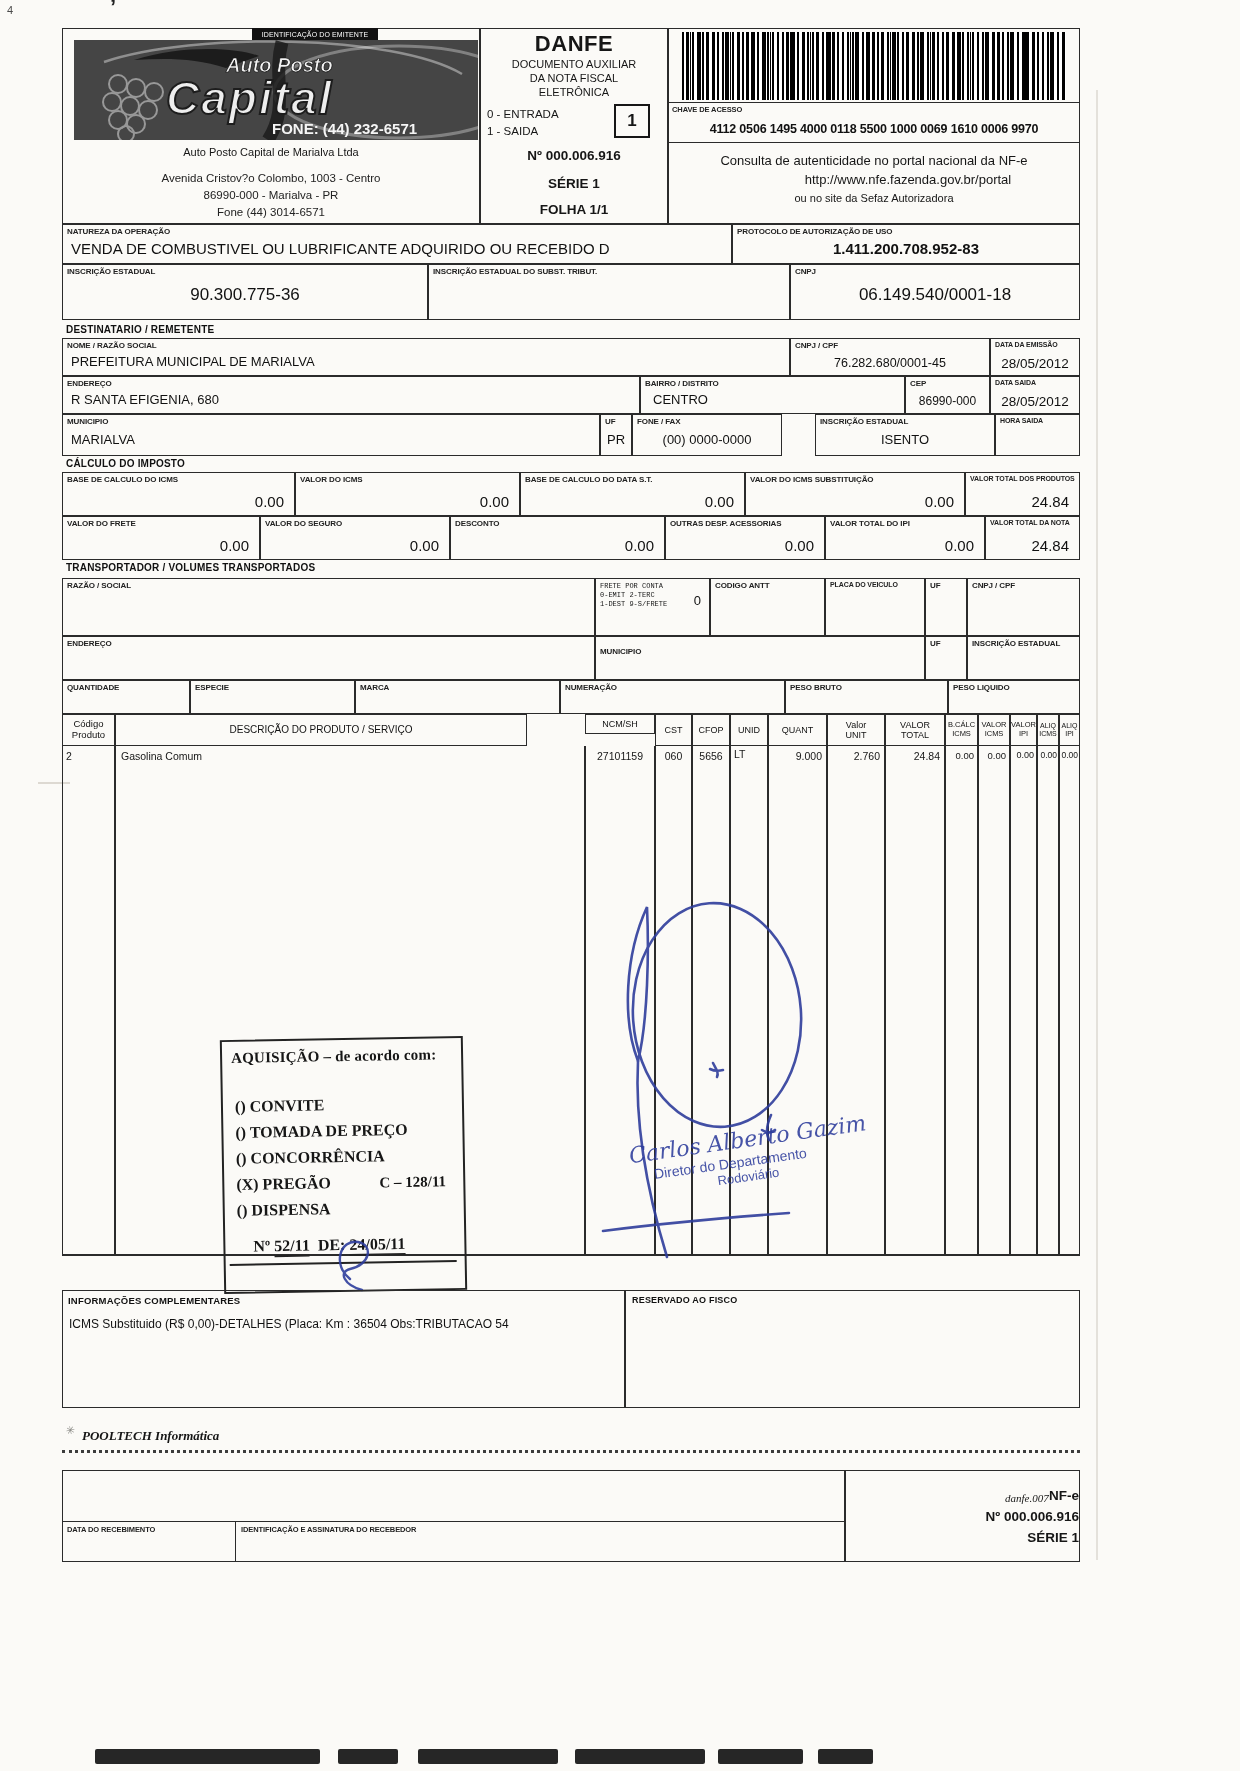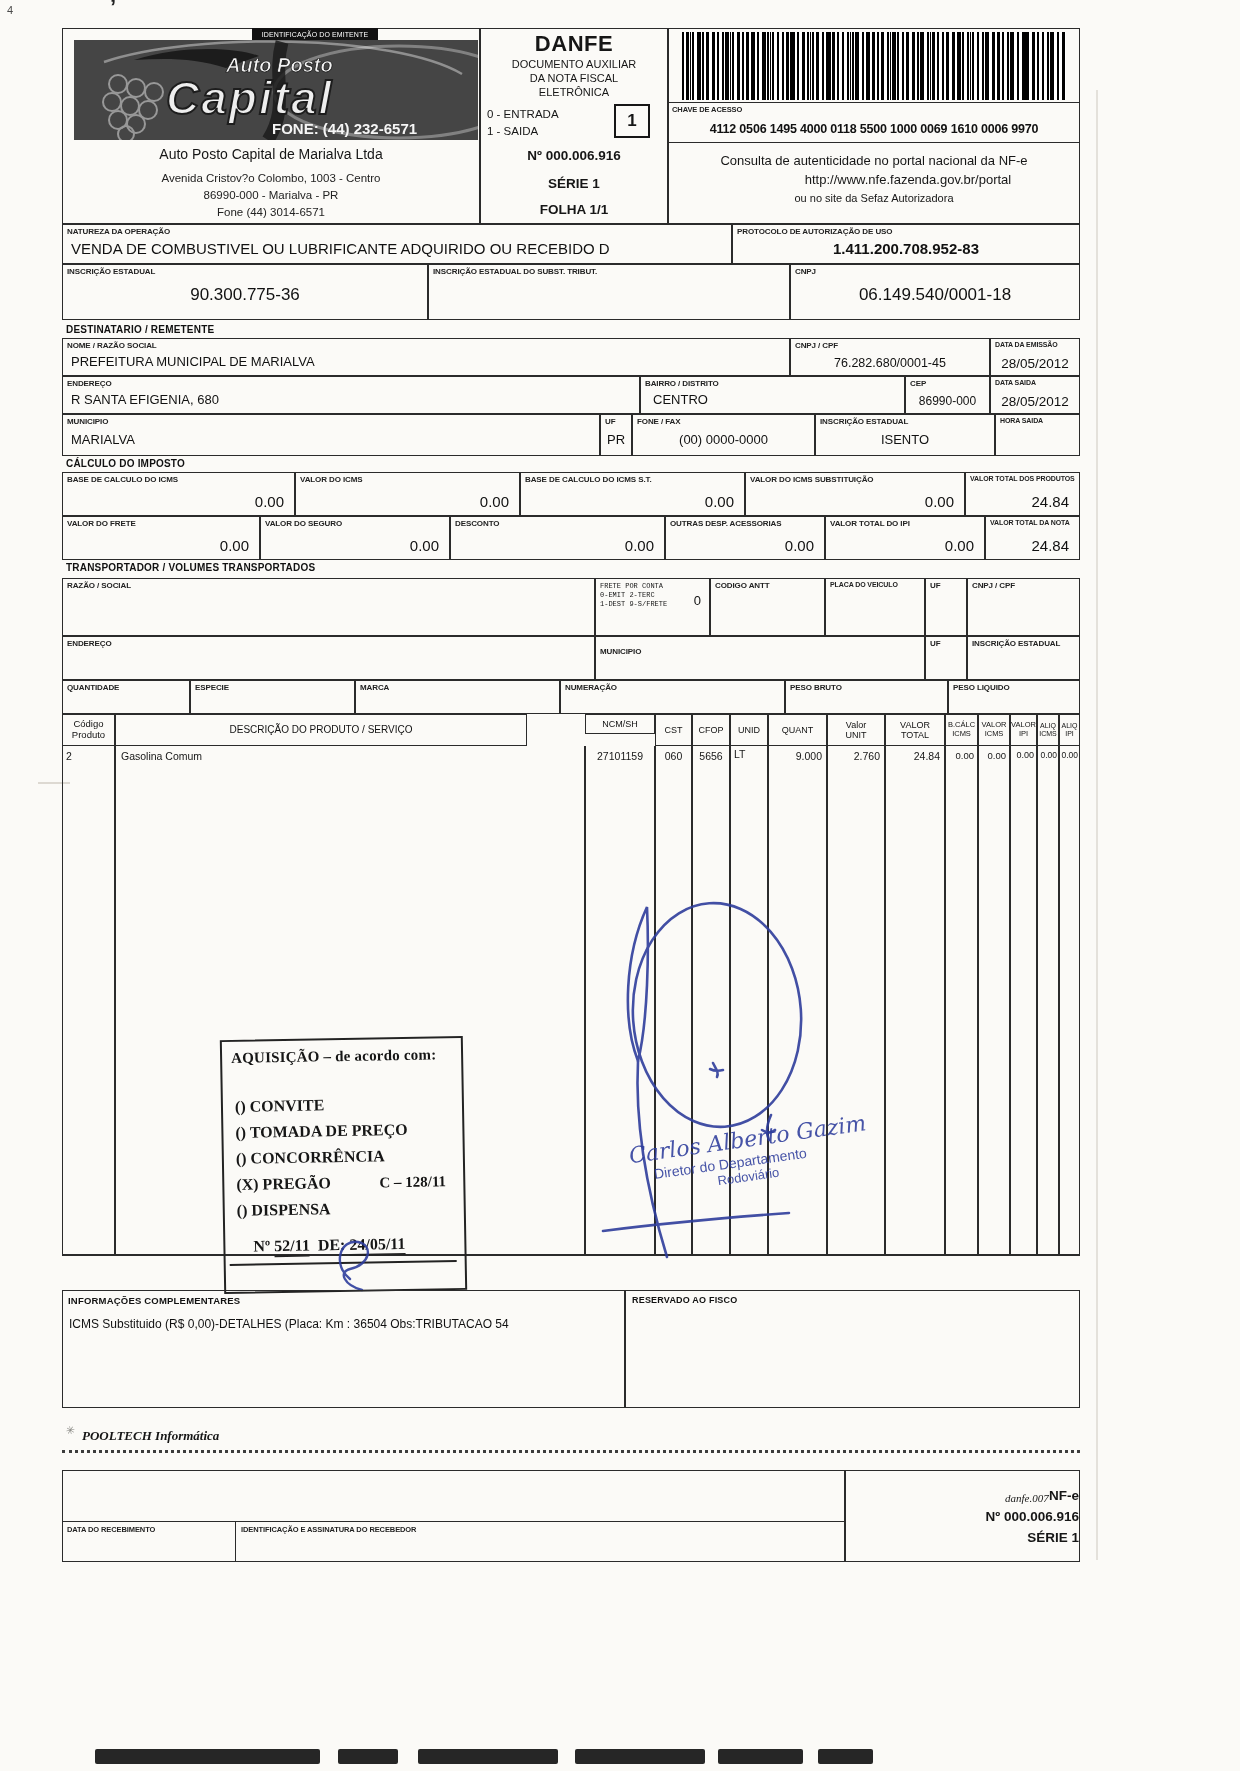--- a/index.html
+++ b/index.html
@@ -72,21 +72,21 @@
         <circle cx="74" cy="70" r="9"></circle>
       <circle cx="44" cy="80" r="9"></circle>
         <circle cx="62" cy="84" r="9"></circle>
         <circle cx="52" cy="94" r="8"></circle>
     </g>
     <text x="152" y="32" font-family="Liberation Sans, sans-serif" font-size="20" font-style="italic" font-weight="700" fill="#f2f2f2" stroke="#111" stroke-width="0.7">Auto Posto</text>
     <text x="92" y="74" font-family="Liberation Sans, sans-serif" font-size="46" font-style="italic" font-weight="700" letter-spacing="2" fill="#eeeeee" stroke="#1d1d1d" stroke-width="2">Capital</text>
     <text x="198" y="94" font-family="Liberation Sans, sans-serif" font-size="15" font-weight="700" fill="#f5f5f5">FONE: (44) 232-6571</text>
   </svg>
 
-  <div class="abs" style="left:62px;top:146px;width:418px;text-align:center;font-size:14px;">Auto Posto Capital de Marialva Ltda</div>
+  <div class="abs" style="left:62px;top:146px;width:418px;text-align:center;font-size:11px;">Auto Posto Capital de Marialva Ltda</div>
   <div class="abs" style="left:62px;top:172px;width:418px;text-align:center;font-size:11.5px;color:#222;">Avenida Cristov?o Colombo, 1003 - Centro</div>
   <div class="abs" style="left:62px;top:189px;width:418px;text-align:center;font-size:11.5px;color:#222;">86990-000 - Marialva - PR</div>
   <div class="abs" style="left:62px;top:206px;width:418px;text-align:center;font-size:11.5px;color:#222;">Fone (44) 3014-6571</div>
 
   <div class="cell" style="left:480px;top:28px;width:188px;height:196px;"></div>
   <div class="abs" style="left:480px;top:31px;width:188px;text-align:center;font-size:22px;font-weight:700;letter-spacing:.5px;">DANFE</div>
   <div class="abs" style="left:480px;top:57px;width:188px;text-align:center;font-size:11px;line-height:14px;">DOCUMENTO AUXILIAR</div>
   <div class="abs" style="left:480px;top:71px;width:188px;text-align:center;font-size:11px;line-height:14px;">DA NOTA FISCAL</div>
   <div class="abs" style="left:480px;top:85px;width:188px;text-align:center;font-size:11px;line-height:14px;">ELETRÔNICA</div>
   <div class="abs" style="left:487px;top:108px;font-size:11.5px;">0 - ENTRADA</div>
@@ -161,21 +161,21 @@
   </div>
 
   <div class="cell" style="left:62px;top:414px;width:538px;height:42px;">
     <span class="lbl">MUNICIPIO</span>
     <span class="val" style="left:8px;bottom:8px;font-size:13px;">MARIALVA</span>
   </div>
   <div class="cell" style="left:600px;top:414px;width:32px;height:42px;">
     <span class="lbl">UF</span>
     <span class="val vc" style="font-size:13px;bottom:8px;">PR</span>
   </div>
-  <div class="cell" style="left:632px;top:414px;width:183px;height:42px;">
+  <div class="cell" style="left:632px;top:414px;width:150px;height:42px;">
     <span class="lbl">FONE / FAX</span>
     <span class="val vc" style="font-size:13px;bottom:8px;">(00) 0000-0000</span>
   </div>
   <div class="cell" style="left:815px;top:414px;width:180px;height:42px;">
     <span class="lbl">INSCRIÇÃO ESTADUAL</span>
     <span class="val vc" style="font-size:13px;bottom:8px;">ISENTO</span>
   </div>
   <div class="cell" style="left:995px;top:414px;width:85px;height:42px;">
     <span class="lbl" style="font-size:7px;">HORA SAIDA</span>
     <span class="val vc"></span>
@@ -185,21 +185,21 @@
 
   <div class="cell" style="left:62px;top:472px;width:233px;height:44px;">
     <span class="lbl">BASE DE CALCULO DO ICMS</span>
     <span class="val vr">0.00</span>
   </div>
   <div class="cell" style="left:295px;top:472px;width:225px;height:44px;">
     <span class="lbl">VALOR DO ICMS</span>
     <span class="val vr">0.00</span>
   </div>
   <div class="cell" style="left:520px;top:472px;width:225px;height:44px;">
-    <span class="lbl">BASE DE CALCULO DO ICMS S.T.</span>
+    <span class="lbl">BASE DE CALCULO DO DATA S.T.</span>
     <span class="val vr">0.00</span>
   </div>
   <div class="cell" style="left:745px;top:472px;width:220px;height:44px;">
     <span class="lbl">VALOR DO ICMS SUBSTITUIÇÃO</span>
     <span class="val vr">0.00</span>
   </div>
   <div class="cell" style="left:965px;top:472px;width:115px;height:44px;">
     <span class="lbl" style="font-size:7px;">VALOR TOTAL DOS PRODUTOS</span>
     <span class="val vr">24.84</span>
   </div>

